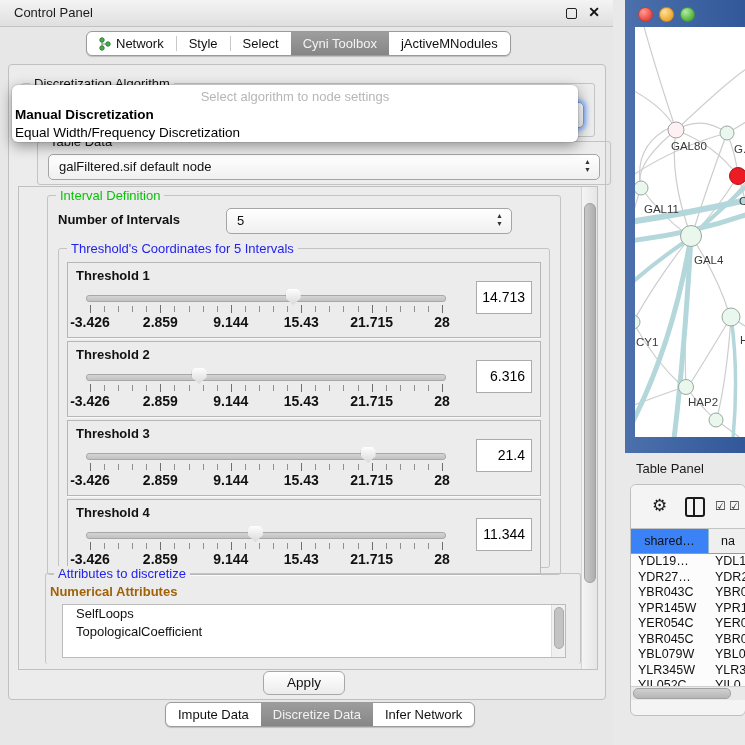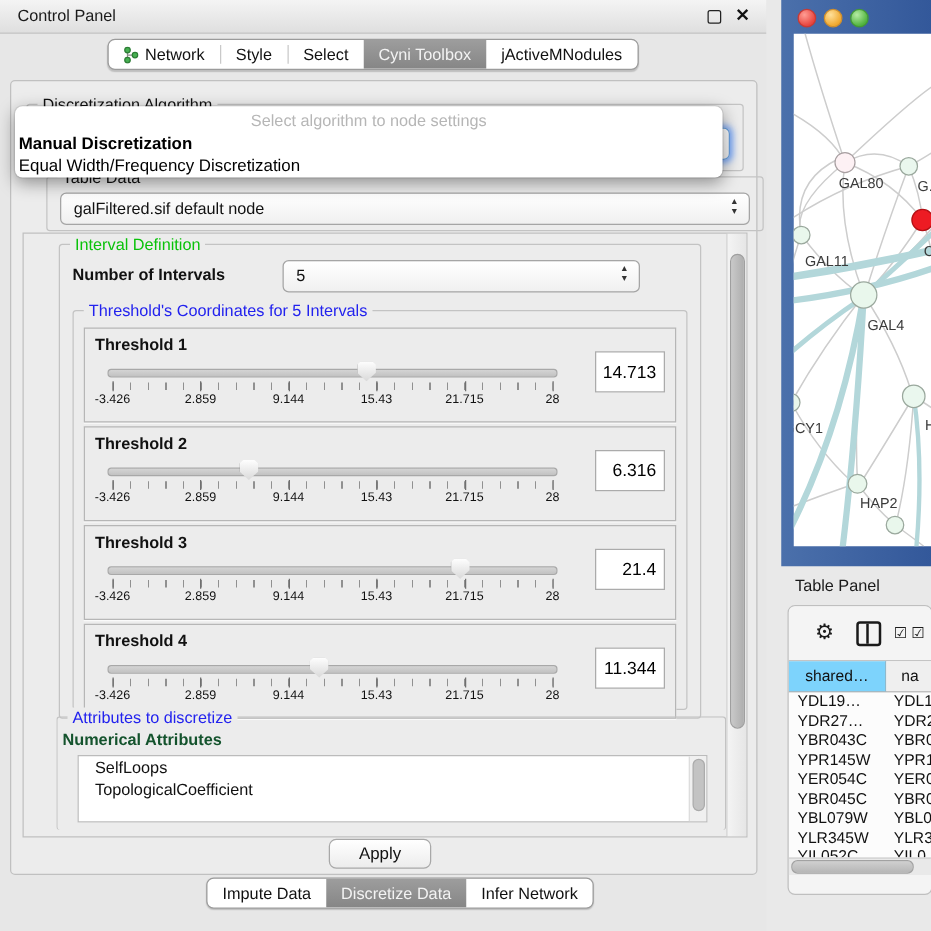--- a/index.html
+++ b/index.html
@@ -68,26 +68,26 @@
   .track{position:absolute;left:0;top:8px;width:358px;height:5px;
     background:linear-gradient(#d4d4d4,#c2c2c2);border:1px solid #a8a8a8;border-radius:3px;}
   .thumb{position:absolute;top:2px;width:15px;height:16px;
     background:linear-gradient(#fefefe,#d9d9d9);
     clip-path:polygon(20% 0,80% 0,100% 18%,100% 58%,50% 100%,0 58%,0 18%);
     filter:drop-shadow(0 0 1px #777);}
   .ticks{position:absolute;left:4px;top:19px;width:352px;height:6px;
     background:repeating-linear-gradient(to right,#909090 0 1px,transparent 1px 14.08px);}
   .major-tick{position:absolute;top:-1px;width:1px;height:8px;background:#6f6f6f;}
   .tick-labels{position:absolute;left:4px;top:27px;width:352px;height:12px;}
-  .tick-label{position:absolute;transform:translateX(-50%);font-size:10px;font-weight:normal;color:#111;white-space:nowrap;}
+  .tick-label{position:absolute;transform:translateX(-50%);font-size:14px;font-weight:bold;color:#111;white-space:nowrap;}
   .value-box{position:absolute;right:8px;top:18px;width:56px;height:33px;background:#fff;border:1px solid #ababab;
     font-size:14px;color:#000;text-align:right;line-height:31px;padding-right:6px;box-sizing:border-box;}
 
   #attributes-group{left:26px;top:386px;width:534px;height:90px;border-bottom:none;}
-  #attr-header{position:absolute;left:4px;top:10px;font-size:13px;font-weight:bold;color:#14532d;}
+  #attr-header{position:absolute;left:4px;top:10px;font-size:13px;font-weight:bold;color:#a16207;}
   .listbox{position:absolute;left:16px;top:30px;width:502px;height:52px;background:#fff;border:1px solid #bbb;overflow:hidden;}
   .list-item{font-size:13px;color:#111;padding-left:13px;height:18px;line-height:18px;}
   .listbox-scroll{position:absolute;right:0;top:0;width:13px;height:100%;background:#f0f0f0;border-left:1px solid #ddd;}
   .listbox-scroll .vthumb2{position:absolute;left:2px;top:2px;width:8px;height:40px;background:#c3c3c3;border:1px solid #ababab;border-radius:5px;}
 
   .apply-btn{position:absolute;left:254px;top:606px;width:80px;height:22px;
     background:linear-gradient(#ffffff,#ececec);border:1px solid #a8a8a8;border-radius:6px;
     font-size:13.5px;color:#111;text-align:center;line-height:21px;}
 
   
@@ -105,21 +105,21 @@
   #table-panel{position:absolute;left:630px;top:484px;width:114px;height:230px;background:#f4f4f4;
     border:1px solid #bfbfbf;border-radius:6px;overflow:hidden;}
   .tp-toolbar{position:absolute;left:0;top:0;width:100%;height:43px;background:#f4f4f4;}
   .gear-glyph{position:absolute;left:21px;top:10px;font-size:17px;color:#1c1c1c;}
   .colicon{position:absolute;left:54px;top:12px;width:16px;height:16px;border:2px solid #1a1a1a;border-radius:3px;}
   .colicon:after{content:"";position:absolute;left:6px;top:0;width:2px;height:16px;background:#1a1a1a;}
   .cbx{position:absolute;top:14px;font-size:12px;color:#1c1c1c;}
   .cbx1{left:84px;} .cbx2{left:98px;}
   .tp-sep{position:absolute;top:43px;left:0;width:100%;height:1px;background:#c4c4c4;}
   .tp-header{position:absolute;top:44px;left:0;width:100%;height:24px;display:flex;border-bottom:1px solid #9a9a9a;font-size:12.5px;color:#111;}
-  .tp-h1{width:78px;background:#7dd3fc;border-right:1px solid #8fb9cc;text-align:center;line-height:24px;box-sizing:border-box;}
+  .tp-h1{width:78px;background:#3b82f6;border-right:1px solid #8fb9cc;text-align:center;line-height:24px;box-sizing:border-box;}
   .tp-h2{flex:1;background:#efefef;padding-left:12px;line-height:24px;}
   .tp-rows{position:absolute;top:69px;left:0;width:100%;height:132px;overflow:hidden;background:#fcfcfc;}
   .tp-row{display:flex;height:15.5px;font-size:12.5px;line-height:15.5px;color:#111;}
   .tp-c1{width:78px;padding-left:7px;box-sizing:border-box;white-space:nowrap;overflow:hidden;}
   .tp-c2{flex:1;padding-left:6px;white-space:nowrap;overflow:hidden;}
   .tp-hscroll{position:absolute;top:201px;left:0;width:114px;height:13px;background:#e9e9e9;border-top:1px solid #cfcfcf;}
   .tp-hthumb{position:absolute;left:2px;top:1px;width:96px;height:9px;
     background:linear-gradient(#d0d0d0,#b6b6b6);border:1px solid #a2a2a2;border-radius:5px;}
 </style>
 </head>

